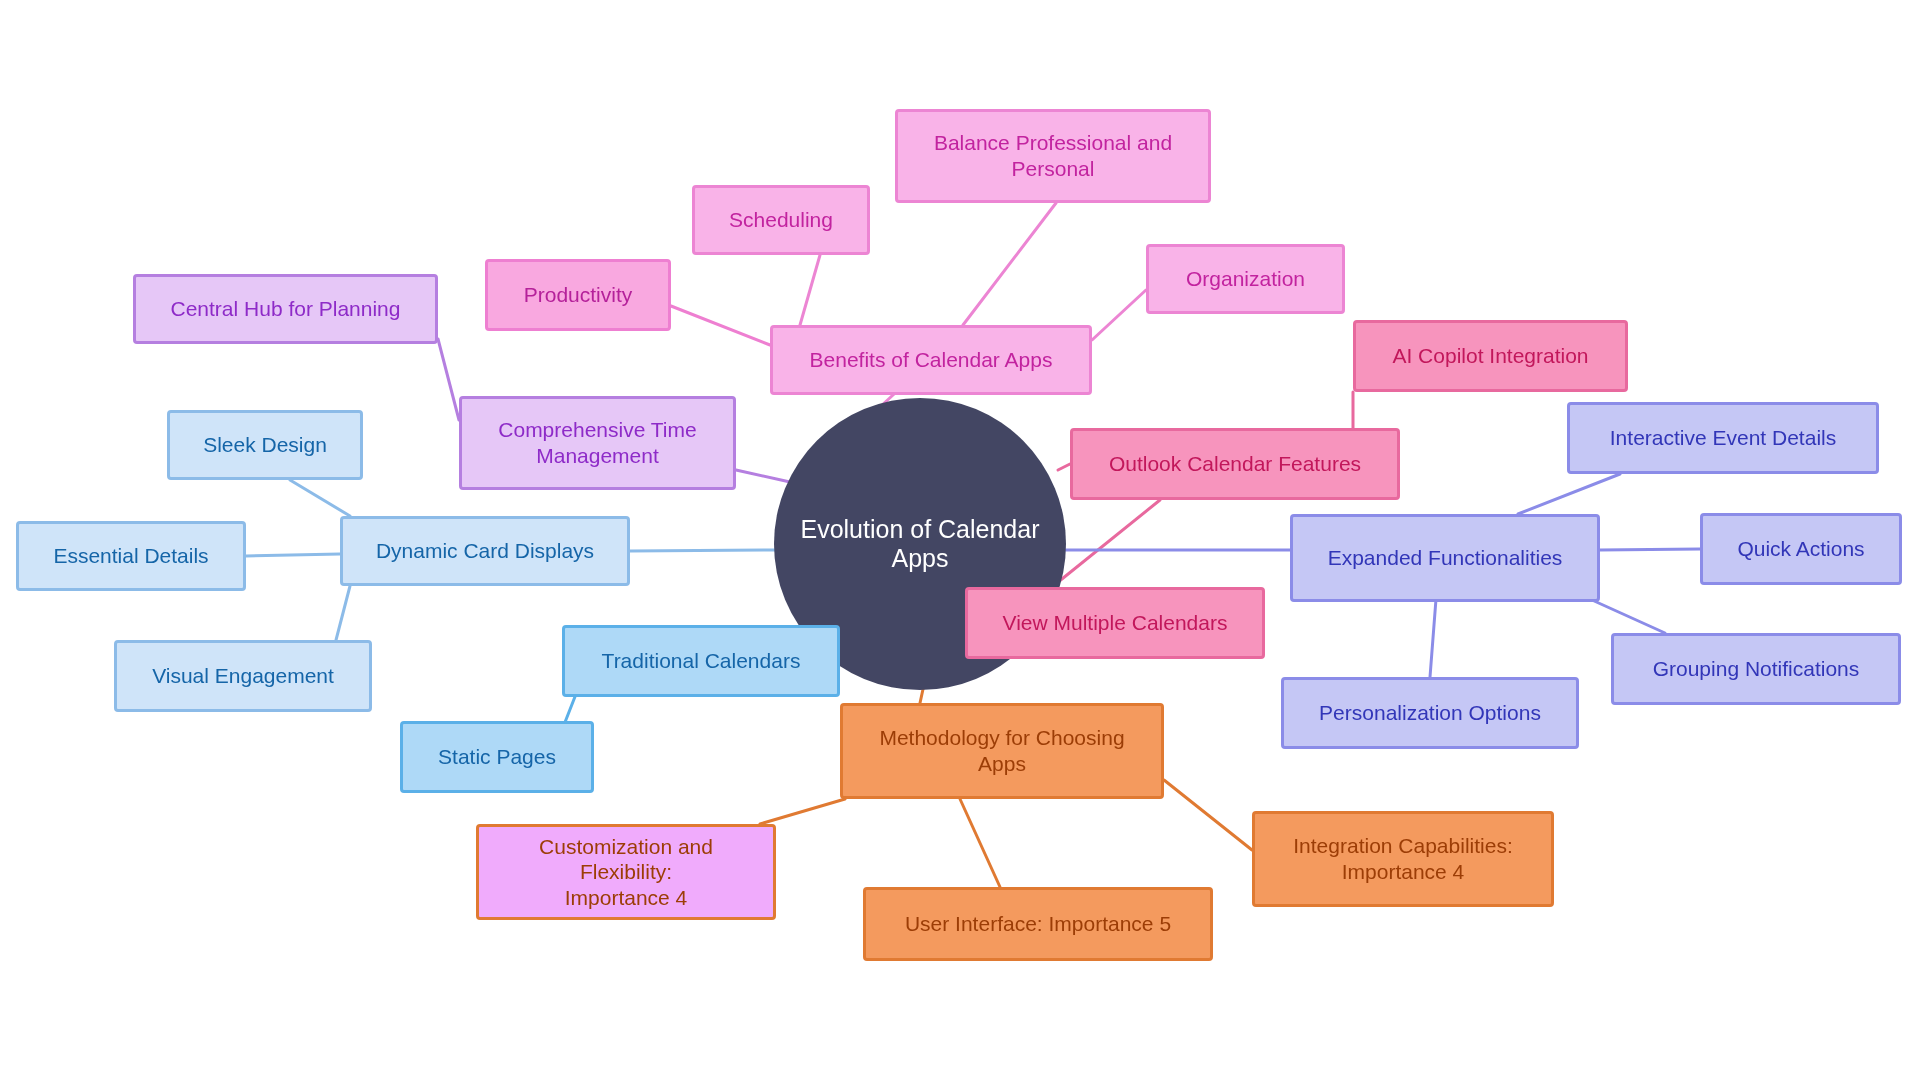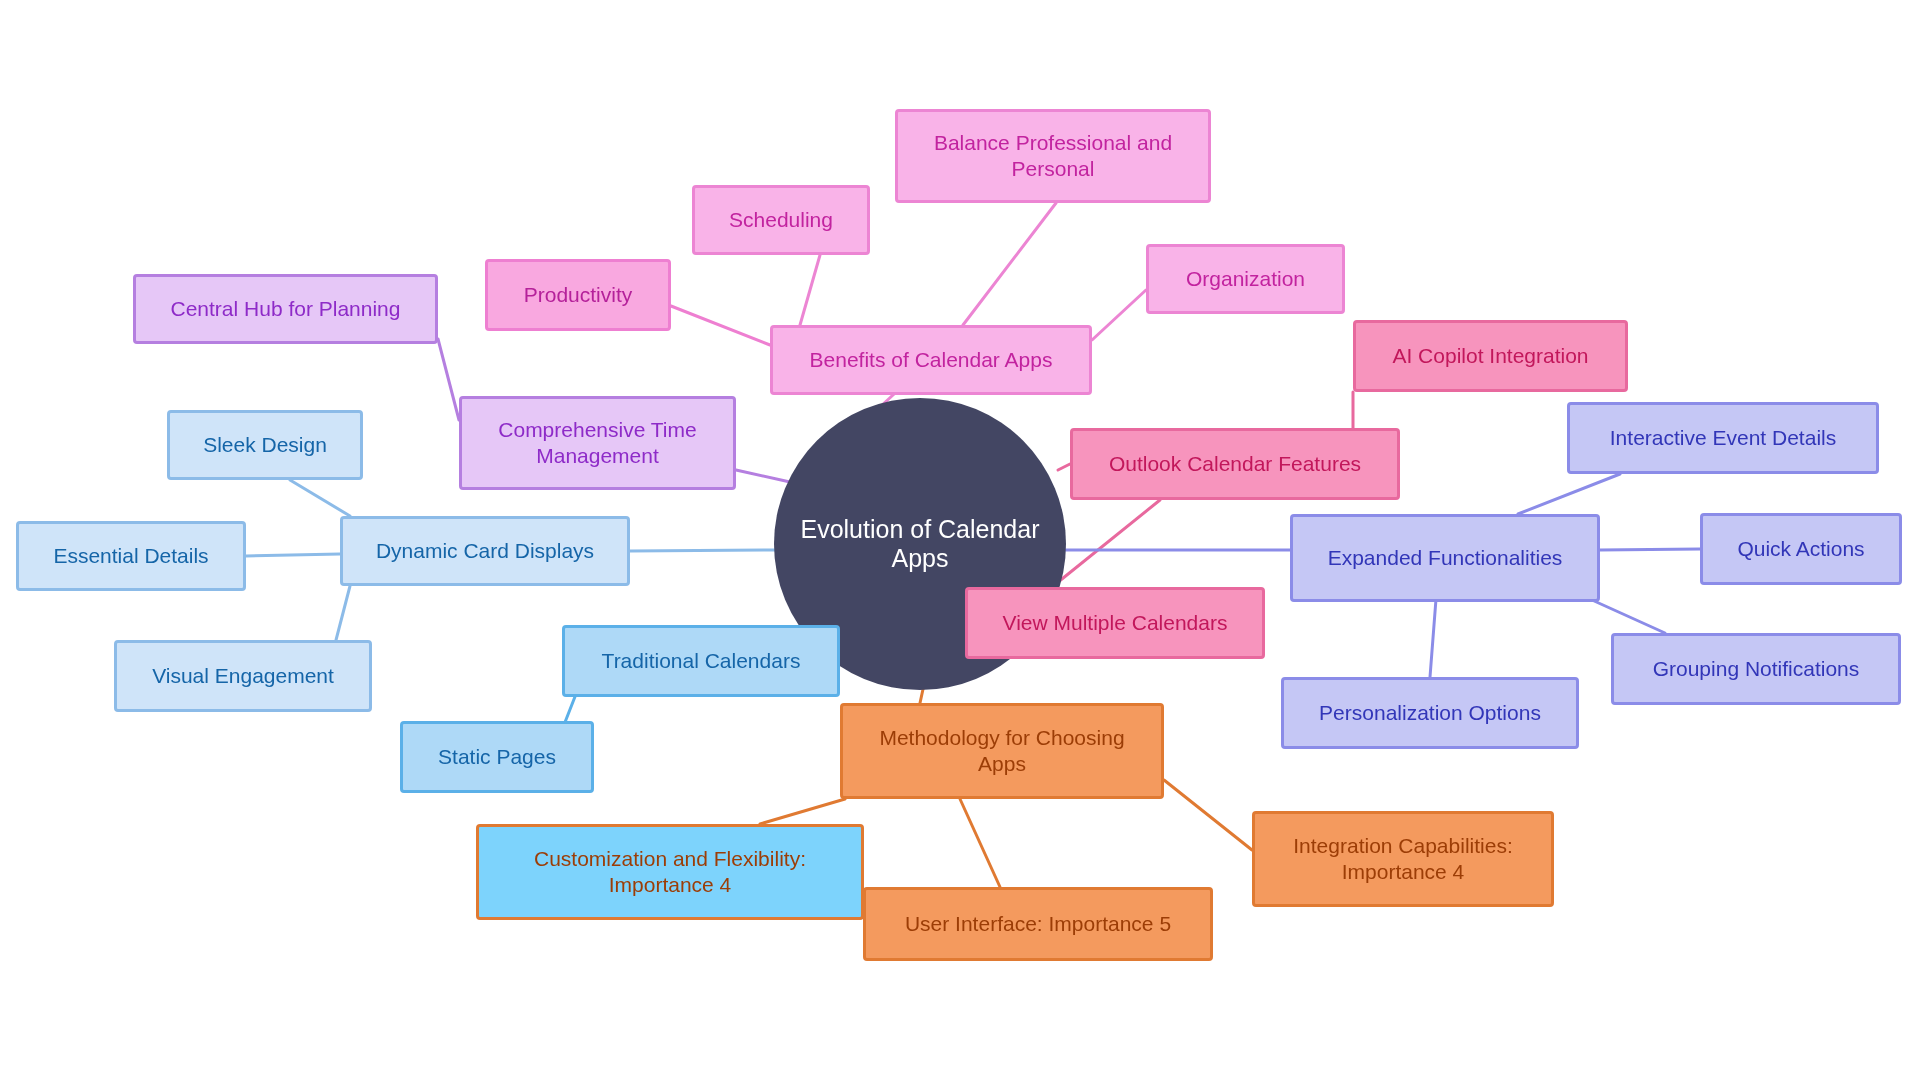--- a/index.html
+++ b/index.html
@@ -103,20 +103,20 @@
       <div class="node" style="left: 1070px; top: 428px; width: 330px; height: 72px; background: rgb(247, 148, 189); border-color: rgb(232, 105, 158); color: rgb(194, 23, 91); font-size: 21px;"><span>Outlook Calendar Features</span></div>
       <div class="node" style="left: 1353px; top: 320px; width: 275px; height: 72px; background: rgb(247, 148, 189); border-color: rgb(232, 105, 158); color: rgb(194, 23, 91); font-size: 21px;"><span>AI Copilot Integration</span></div>
       <div class="node" style="left: 965px; top: 587px; width: 300px; height: 72px; background: rgb(247, 148, 189); border-color: rgb(232, 105, 158); color: rgb(194, 23, 91); font-size: 21px;"><span>View Multiple Calendars</span></div>
       <div class="node" style="left: 1290px; top: 514px; width: 310px; height: 88px; background: rgb(197, 199, 245); border-color: rgb(139, 140, 232); color: rgb(50, 54, 184); font-size: 21px;"><span>Expanded Functionalities</span></div>
       <div class="node" style="left: 1567px; top: 402px; width: 312px; height: 72px; background: rgb(197, 199, 245); border-color: rgb(139, 140, 232); color: rgb(50, 54, 184); font-size: 21px;"><span>Interactive Event Details</span></div>
       <div class="node" style="left: 1700px; top: 513px; width: 202px; height: 72px; background: rgb(197, 199, 245); border-color: rgb(139, 140, 232); color: rgb(50, 54, 184); font-size: 21px;"><span>Quick Actions</span></div>
       <div class="node" style="left: 1611px; top: 633px; width: 290px; height: 72px; background: rgb(197, 199, 245); border-color: rgb(139, 140, 232); color: rgb(50, 54, 184); font-size: 21px;"><span>Grouping Notifications</span></div>
       <div class="node" style="left: 1281px; top: 677px; width: 298px; height: 72px; background: rgb(197, 199, 245); border-color: rgb(139, 140, 232); color: rgb(50, 54, 184); font-size: 21px;"><span>Personalization Options</span></div>
       <div class="node" style="left: 840px; top: 703px; width: 324px; height: 96px; background: rgb(244, 154, 94); border-color: rgb(224, 122, 50); color: rgb(156, 61, 6); font-size: 21px;"><span>Methodology for Choosing
 Apps</span></div>
-      <div class="node" style="left: 476px; top: 824px; width: 388px; height: 96px; background: #7dd3fc; border-color: rgb(224, 122, 50); color: rgb(156, 61, 6); font-size: 21px;"><span>Customization and Flexibility:
+      <div class="node" style="left: 476px; top: 824px; width: 300px; height: 96px; background: #f0abfc; border-color: rgb(224, 122, 50); color: rgb(156, 61, 6); font-size: 21px;"><span>Customization and Flexibility:
 Importance 4</span></div>
       <div class="node" style="left: 863px; top: 887px; width: 350px; height: 74px; background: rgb(244, 154, 94); border-color: rgb(224, 122, 50); color: rgb(156, 61, 6); font-size: 21px;"><span>User Interface: Importance 5</span></div>
       <div class="node" style="left: 1252px; top: 811px; width: 302px; height: 96px; background: rgb(244, 154, 94); border-color: rgb(224, 122, 50); color: rgb(156, 61, 6); font-size: 21px;"><span>Integration Capabilities:
 Importance 4</span></div>
     </div>
 
 </div>
 
 </body></html>

